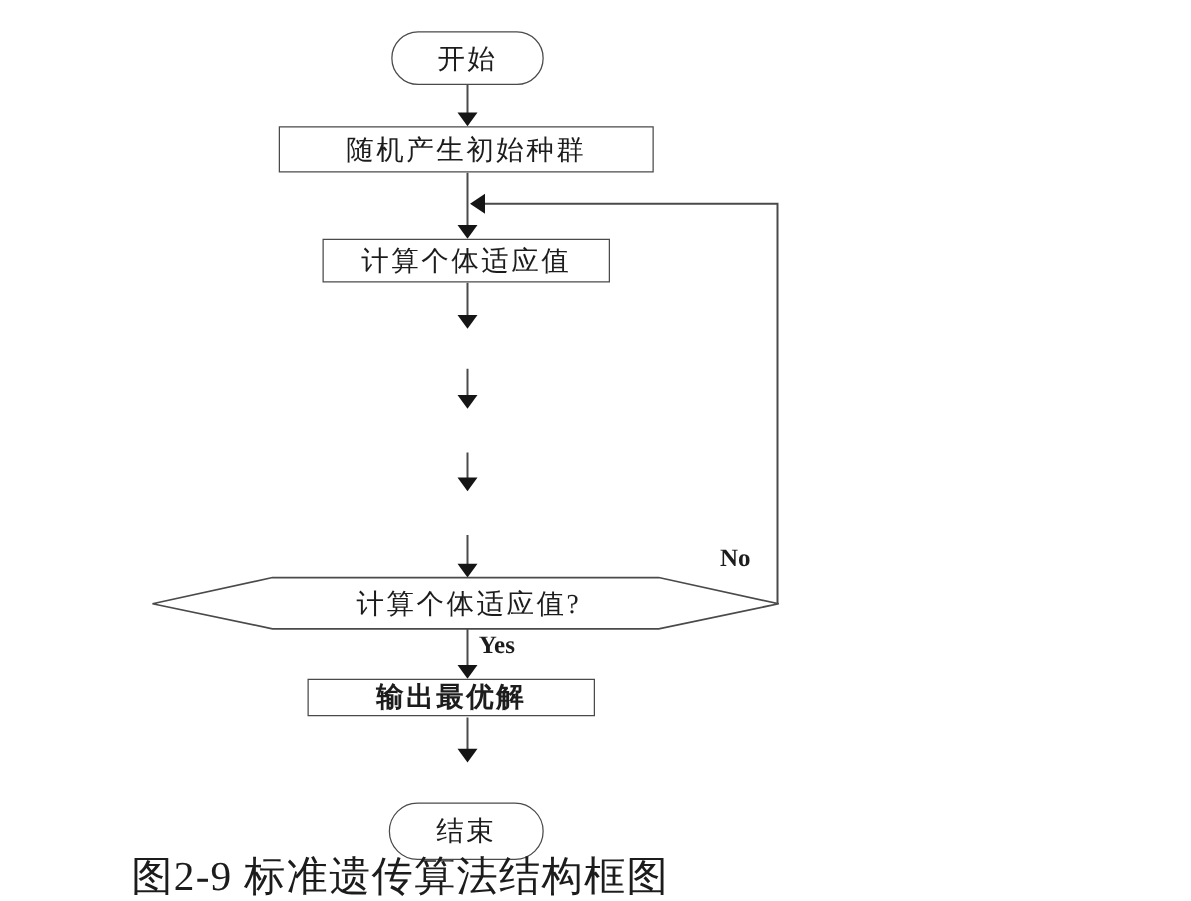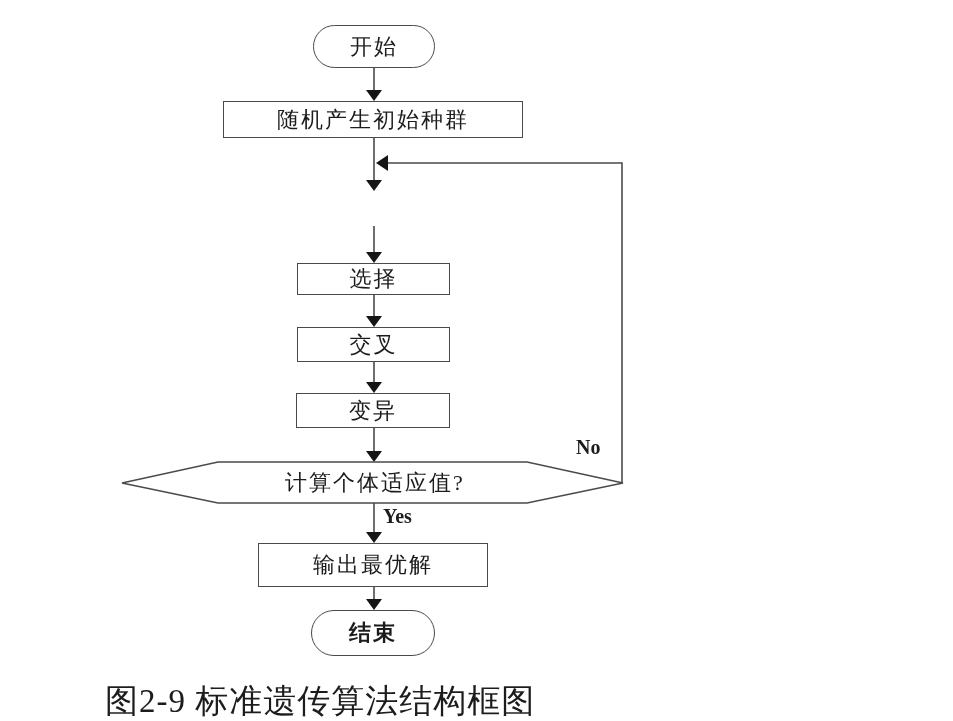--- a/index.html
+++ b/index.html
@@ -48,22 +48,22 @@
     color: var(--text);
     letter-spacing: 2px;
     white-space: nowrap;
   }
   .node-start    { left: 313px; top: 25px;  width: 122px; height: 43px; border-radius: 22px; }
   .node-init     { left: 223px; top: 101px; width: 300px; height: 37px; }
   .node-fitness  { left: 258px; top: 191px; width: 230px; height: 35px; }
   .node-selection{ left: 297px; top: 263px; width: 153px; height: 32px; }
   .node-crossover{ left: 297px; top: 327px; width: 153px; height: 35px; }
   .node-mutation { left: 296px; top: 393px; width: 154px; height: 35px; }
-  .node-output   { left: 258px; top: 543px; width: 230px; height: 44px; }
-  .node-end      { left: 311px; top: 610px; width: 124px; height: 46px; border-radius: 23px; font-weight: bold; }
+  .node-output   { left: 246px; top: 543px; width: 230px; height: 30px; font-weight: bold; }
+  .node-end      { left: 311px; top: 642px; width: 124px; height: 46px; border-radius: 23px; }
 
   .decision-label {
     position: absolute;
     left: 225px; top: 462px;
     width: 300px; height: 41px;
     display: flex;
     align-items: center;
     justify-content: center;
     font-size: 22px;
     color: var(--text);
@@ -142,26 +142,24 @@
     <g>
       <line x1="374" y1="574" x2="374" y2="600"></line>
       <polygon class="arrowhead" points="366,599 382,599 374,610"></polygon>
     </g>
   </svg>
 
   <div class="node node-start">开始</div>
 
   <div class="node node-init">随机产生初始种群</div>
 
+  <div class="node node-fitness">计算个体适应值</div>
 
-  <div class="node node-selection">选择</div>
 
-  <div class="node node-crossover">交叉</div>
 
-  <div class="node node-mutation">变异</div>
 
   <div class="decision-label">计算个体适应值?</div>
 
   <div class="node node-output">输出最优解</div>
 
   <div class="node node-end">结束</div>
 
   <div class="edge-label no-label">No</div>
 
   <div class="edge-label yes-label">Yes</div>

